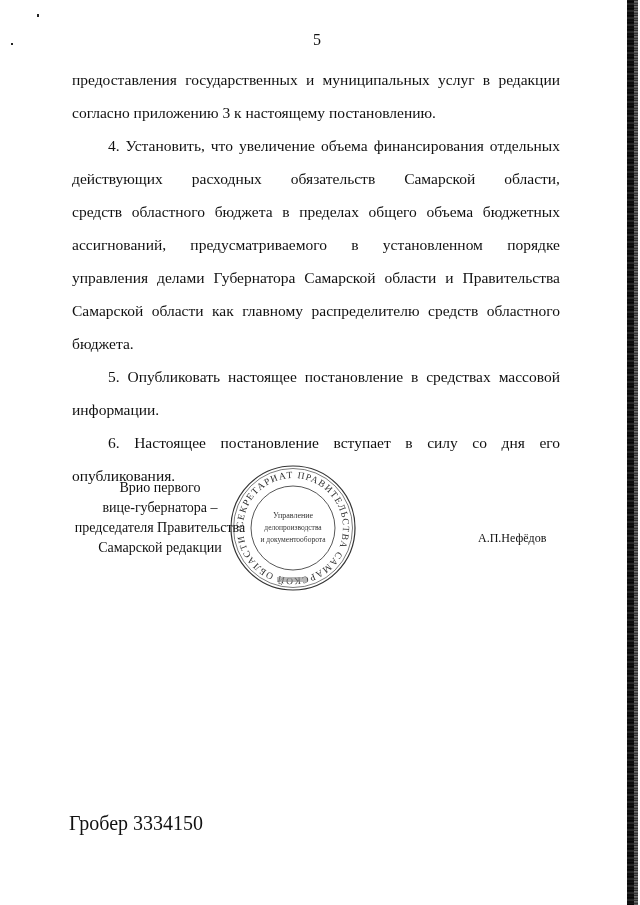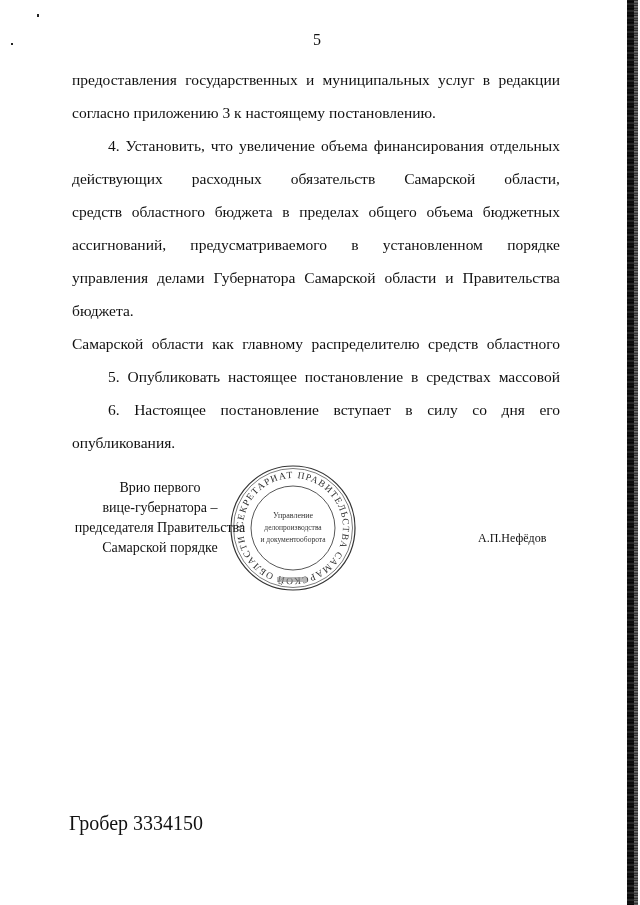--- a/index.html
+++ b/index.html
@@ -123,34 +123,35 @@
 <div class="body-text">
 
   <span class="line justify">предоставления государственных и муниципальных услуг в редакции</span>
   <span class="line">согласно приложению 3 к настоящему постановлению.</span>
 
   <span class="line justify indent">4. Установить, что увеличение объема финансирования отдельных</span>
   <span class="line justify">действующих расходных обязательств Самарской области,</span>
   <span class="line justify">средств областного бюджета в пределах общего объема бюджетных</span>
   <span class="line justify">ассигнований, предусматриваемого в установленном порядке департаменту</span>
   <span class="line justify">управления делами Губернатора Самарской области и Правительства</span>
+  <span class="line justify">Самарской области как главному распределителю средств областного</span>
   <span class="line">бюджета.</span>
-  <span class="line justify">Самарской области как главному распределителю средств областного</span>
 
   <span class="line justify indent">5. Опубликовать настоящее постановление в средствах массовой</span>
+  <span class="line">информации.</span>
 
   <span class="line justify indent">6. Настоящее постановление вступает в силу со дня его официального</span>
   <span class="line">опубликования.</span>
 </div>
 
 <div class="signature-block">
   <span class="sig-line">Врио первого</span>
   <span class="sig-line">вице-губернатора –</span>
   <span class="sig-line">председателя Правительства</span>
-  <span class="sig-line">Самарской порядке</span>
+  <span class="sig-line">Самарской редакции</span>
 </div>
 
 <svg class="stamp" viewBox="0 0 128 128" xmlns="http://www.w3.org/2000/svg">
   <defs>
     <path id="ringPath" d="M 64,64 m -50,0 a 50,50 0 1,1 100,0 a 50,50 0 1,1 -100,0"></path>
   </defs>
   <circle cx="64" cy="64" r="62" fill="none" stroke="#333" stroke-width="1.2"></circle>
   <circle cx="64" cy="64" r="59.5" fill="none" stroke="#444" stroke-width="0.7"></circle>
   <circle cx="64" cy="64" r="42" fill="none" stroke="#444" stroke-width="0.9"></circle>
   <text font-family="Liberation Serif, DejaVu Serif, serif" font-size="9.5" fill="#333" letter-spacing="1.2">

